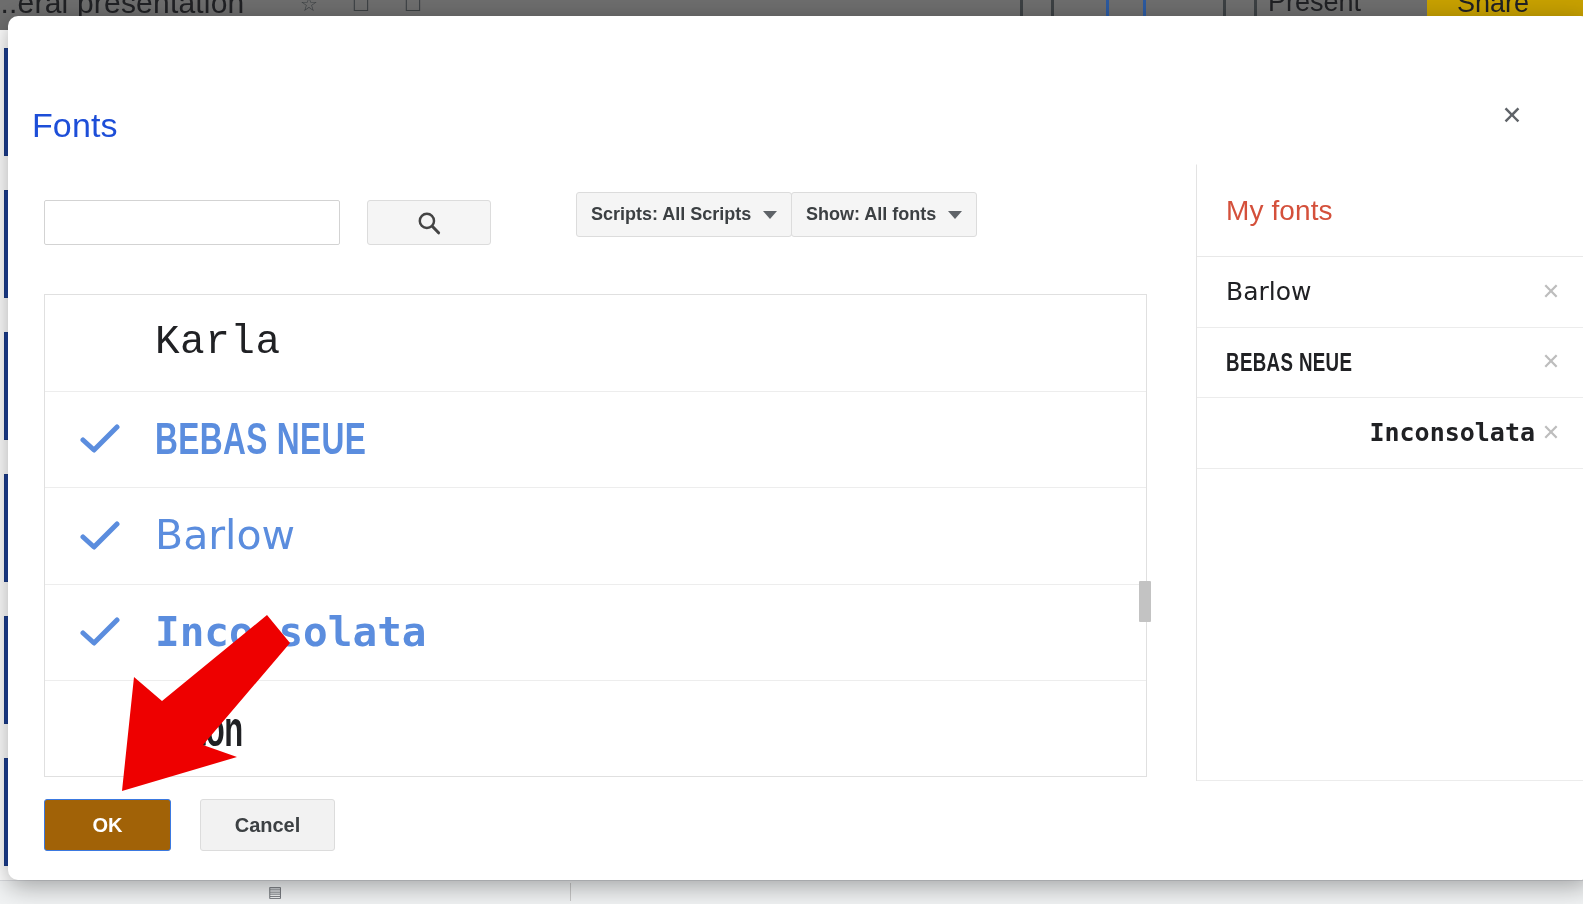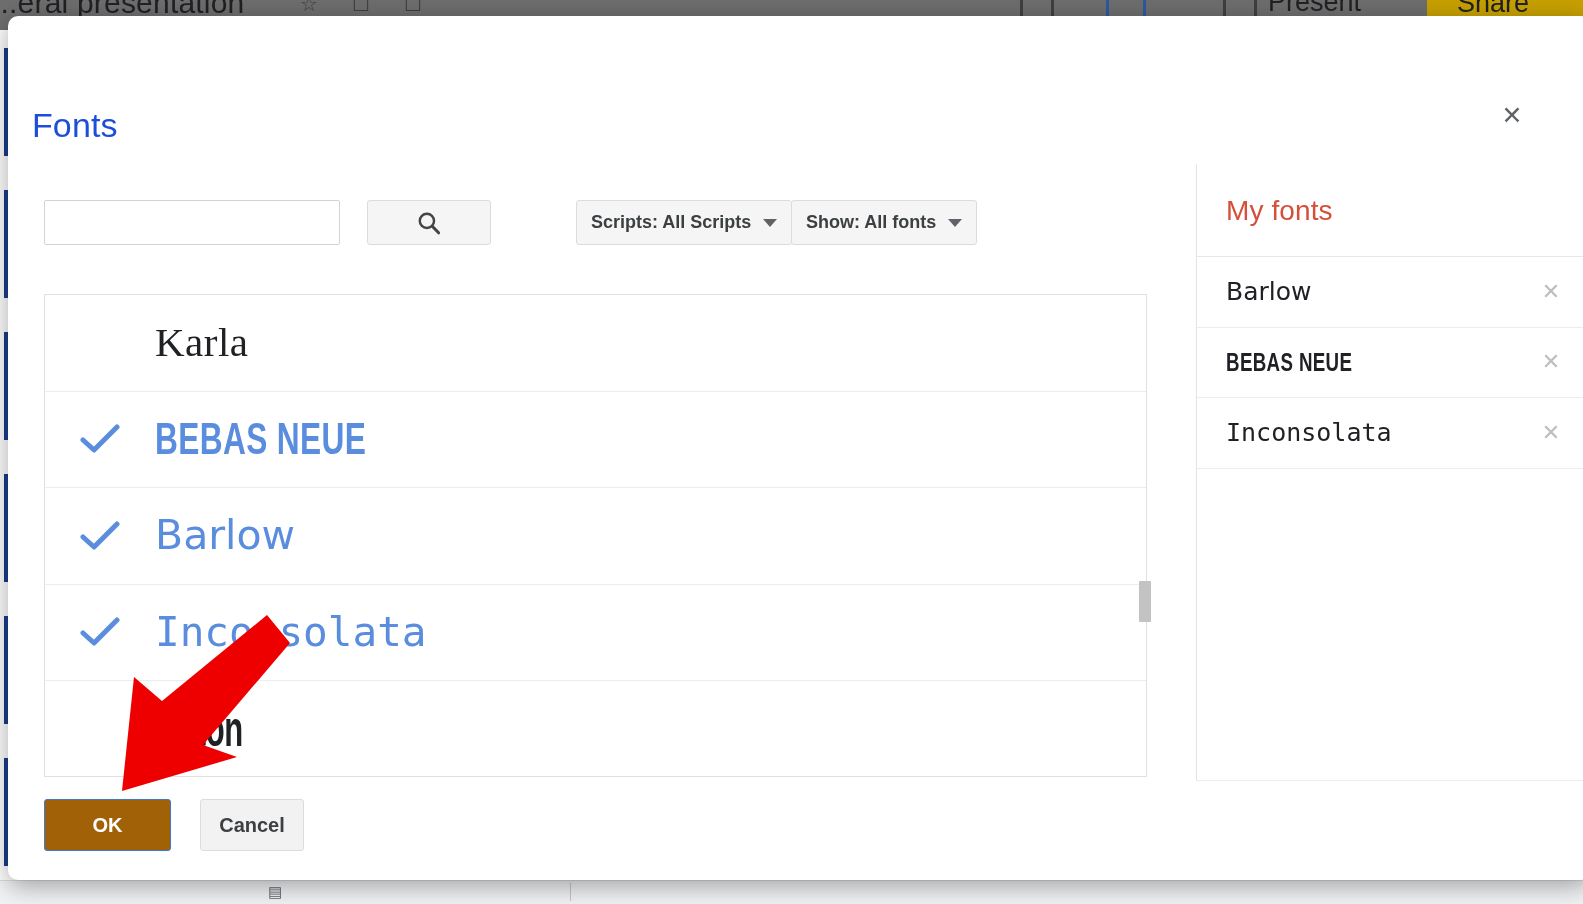--- a/index.html
+++ b/index.html
@@ -170,21 +170,21 @@
     background: #f5f5f5;
     border: 1px solid #dcdcdc;
     border-radius: 3px;
     display: flex; align-items: center; justify-content: center;
     cursor: pointer;
   }
   .search-btn svg { display: block; }
 
   .drop {
     position: absolute;
-    top: 184px;
+    top: 176px;
     height: 45px;
     background: #f5f5f5;
     border: 1px solid #dcdcdc;
     border-radius: 3px;
     display: flex;
     align-items: center;
     padding: 0 14px;
     gap: 12px;
     cursor: pointer;
     font-size: 18px;
@@ -230,26 +230,26 @@
   }
   .check-cell svg { display: block; }
   .font-name {
     font-size: 41px;
     line-height: 1;
     color: #202124;
     white-space: nowrap;
   }
   .font-row.selected .font-name { color: #5b8dde; }
 
-  .fn-karla       { font-family: Liberation Serif, serif; font-weight: 400; letter-spacing: .5px; }
+  .fn-karla       { font-family: Liberation Mono, monospace; font-weight: 400; letter-spacing: .5px; }
   .fn-bebas       { font-family: "Liberation Sans Narrow", "Liberation Sans", sans-serif;
                     font-weight: bold; letter-spacing: .5px; transform: scaleX(.72);
                     transform-origin: left center; font-size: 44px; }
   .fn-barlow      { font-family: "DejaVu Sans", sans-serif; font-weight: 400; }
-  .fn-inconsolata { font-family: "DejaVu Sans Mono", monospace; font-weight: 400; }
+  .fn-inconsolata { font-family: "DejaVu Sans Mono", monospace; font-weight: 700; text-align: right; }
   .fn-anton       { font-family: "Liberation Sans", sans-serif; font-weight: bold;
                     transform: scaleX(.62); transform-origin: left center;
                     font-size: 50px; letter-spacing: -.5px; }
 
   
   #list-scroll-track {
     position: absolute;
     left: 1127px; top: 278px;
     width: 14px; height: 483px;
     background: transparent;
@@ -335,21 +335,21 @@
   }
   #btn-ok {
     left: 36px; top: 783px;
     width: 127px;
     background: #a16207;
     border: 1px solid #3b79e0;
     color: #ffffff;
   }
   #btn-cancel {
     left: 192px; top: 783px;
-    width: 104px;
+    width: 135px;
     background: #f2f2f2;
     border: 1px solid #dcdcdc;
     color: #3c4043;
   }
 
   
   #annotation-arrow {
     position: absolute;
     left: 100px; top: 605px;
     width: 200px; height: 195px;

